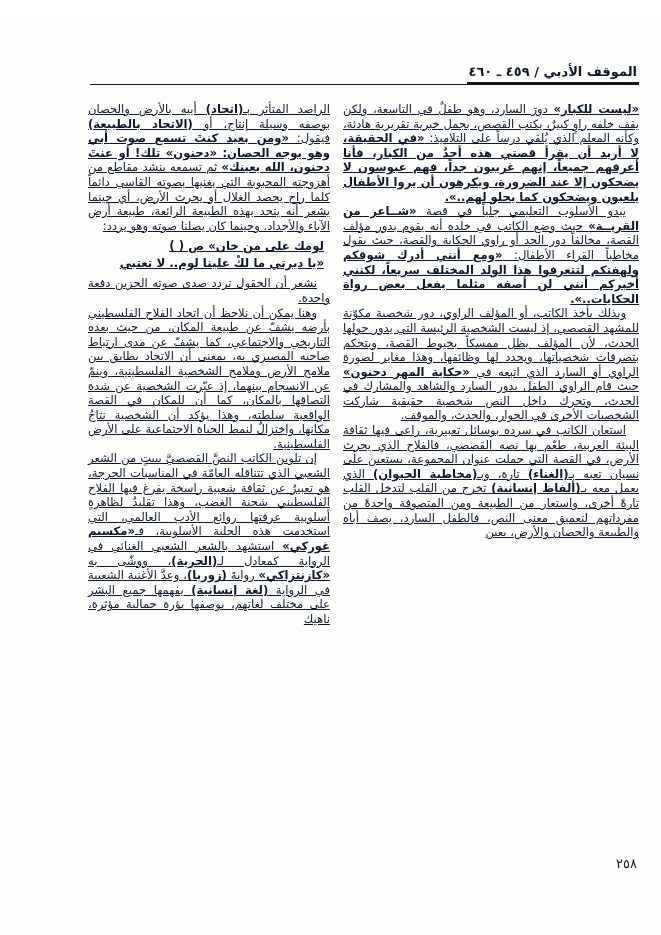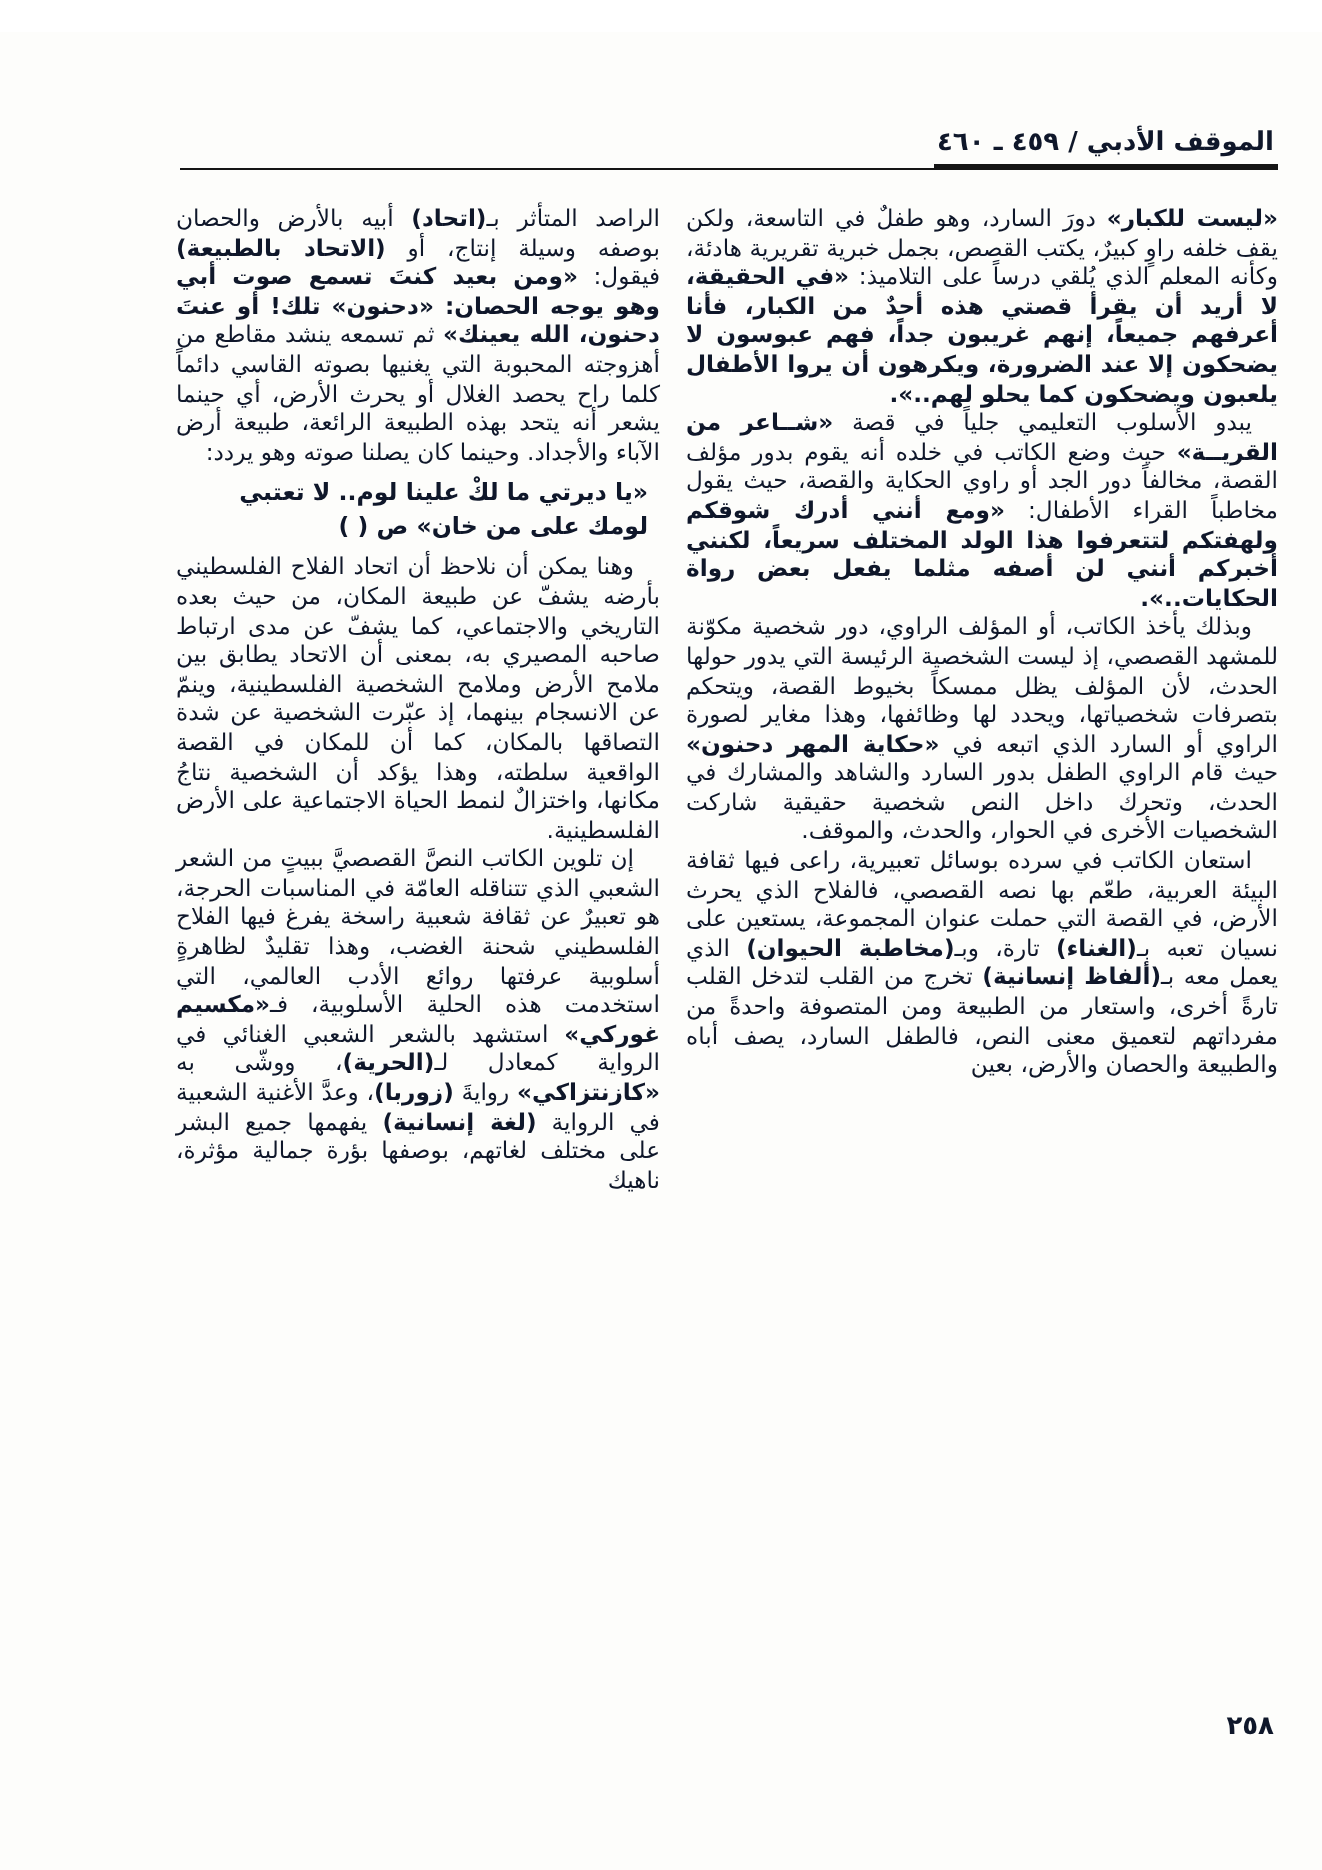--- a/index.html
+++ b/index.html
@@ -8,30 +8,30 @@
     background:#fdfdfb;color:#0f172a;direction:rtl;overflow:hidden;
     font-family:"DejaVu Sans","Liberation Sans",sans-serif;
   }
   .header{position:absolute;top:48px;right:22px;left:90px;display:flex;align-items:flex-end;}
   .header-title{
     font-weight:bold;font-size:13px;white-space:nowrap;
     border-bottom:3px solid #151515;padding:0 2px 3px;
   }
   .header-rule{flex:1;height:0;border-bottom:1.5px solid #151515;}
   .columns{position:absolute;top:86px;right:22px;left:88px;display:flex;gap:13px;}
-  .col{display:block;}
+  .col{display:block;text-decoration:underline;}
   .col-right{width:296px;}
   .col-left{width:242px;}
   .para{margin:0;font-size:11.6px;line-height:14.6px;text-align:justify;}
   .para.indent{text-indent:13px;}
   .b{font-weight:bold;}
   .heading{font-weight:bold;font-size:13px;margin:10px 0 5px;}
   .verse{font-weight:bold;font-size:11.8px;line-height:16.5px;margin:5px 6px 5px 0;}
   .verse-line{white-space:nowrap;}
-  .page-number{position:absolute;bottom:80px;right:24px;font-weight:bold;font-size:13px;letter-spacing:1px;}
+  .page-number{position:absolute;bottom:80px;right:24px;font-weight:normal;font-size:13px;letter-spacing:1px;}
 </style>
 </head>
 <body>
 
 <div class="page">
 
   <div class="header">
     <span class="header-title">الموقف الأدبي / ٤٥٩ ـ ٤٦٠</span>
     <span class="header-rule"></span>
   </div>
@@ -39,23 +39,24 @@
   <div class="columns">
     <div class="col col-right">
         <p class="para"><span class="b">«ليست للكبار»</span><span> دورَ السارد، وهو طفلٌ في التاسعة، ولكن يقف خلفه راوٍ كبيرٌ، يكتب القصص، بجمل خبرية تقريرية هادئة، وكأنه المعلم الذي يُلقي درساً على التلاميذ: </span><span class="b">«في الحقيقة، لا أريد أن يقرأ قصتي هذه أحدٌ من الكبار، فأنا أعرفهم جميعاً، إنهم غريبون جداً، فهم عبوسون لا يضحكون إلا عند الضرورة، ويكرهون أن يروا الأطفال يلعبون ويضحكون كما يحلو لهم..».</span></p>
         <p class="para indent"><span>يبدو الأسلوب التعليمي جلياً في قصة </span><span class="b">«شــاعر من القريــة»</span><span> حيث وضع الكاتب في خلده أنه يقوم بدور مؤلف القصة، مخالفاً دور الجد أو راوي الحكاية والقصة، حيث يقول مخاطباً القراء الأطفال: </span><span class="b">«ومع أنني أدرك شوقكم ولهفتكم لتتعرفوا هذا الولد المختلف سريعاً، لكنني أخبركم أنني لن أصفه مثلما يفعل بعض رواة الحكايات..».</span></p>
         <p class="para indent"><span>وبذلك يأخذ الكاتب، أو المؤلف الراوي، دور شخصية مكوّنة للمشهد القصصي، إذ ليست الشخصية الرئيسة التي يدور حولها الحدث، لأن المؤلف يظل ممسكاً بخيوط القصة، ويتحكم بتصرفات شخصياتها، ويحدد لها وظائفها، وهذا مغاير لصورة الراوي أو السارد الذي اتبعه في </span><span class="b">«حكاية المهر دحنون»</span><span> حيث قام الراوي الطفل بدور السارد والشاهد والمشارك في الحدث، وتحرك داخل النص شخصية حقيقية شاركت الشخصيات الأخرى في الحوار، والحدث، والموقف.</span></p>
         <p class="para indent"><span>استعان الكاتب في سرده بوسائل تعبيرية، راعى فيها ثقافة البيئة العربية، طعّم بها نصه القصصي، فالفلاح الذي يحرث الأرض، في القصة التي حملت عنوان المجموعة، يستعين على نسيان تعبه بـ</span><span class="b">(الغناء)</span><span> تارة، وبـ</span><span class="b">(مخاطبة الحيوان)</span><span> الذي يعمل معه بـ</span><span class="b">(ألفاظ إنسانية)</span><span> تخرج من القلب لتدخل القلب تارةً أخرى، واستعار من الطبيعة ومن المتصوفة واحدةً من مفرداتهم لتعميق معنى النص، فالطفل السارد، يصف أباه والطبيعة والحصان والأرض، بعين</span></p>
       </div>
     <div class="col col-left">
         <p class="para"><span>الراصد المتأثر بـ</span><span class="b">(اتحاد)</span><span> أبيه بالأرض والحصان بوصفه وسيلة إنتاج، أو </span><span class="b">(الاتحاد بالطبيعة)</span><span> فيقول: </span><span class="b">«ومن بعيد كنتَ تسمع صوت أبي وهو يوجه الحصان: «دحنون» تلك! أو عنتَ دحنون، الله يعينك»</span><span> ثم تسمعه ينشد مقاطع من أهزوجته المحبوبة التي يغنيها بصوته القاسي دائماً كلما راح يحصد الغلال أو يحرث الأرض، أي حينما يشعر أنه يتحد بهذه الطبيعة الرائعة، طبيعة أرض الآباء والأجداد. وحينما كان يصلنا صوته وهو يردد:</span></p>
         <div class="verse">
+          <div class="verse-line">لومك على من خان» ص ( )</div>
           <div class="verse-line">«يا ديرتي ما لكْ علينا لوم.. لا تعتبي</div>
-          <div class="verse-line">لومك على من خان» ص ( )</div>
         </div>
+        <p class="para indent"><span>نشعر أن الحقول تردد صدى صوته الحزين دفعة واحدة.</span></p>
         <p class="para indent"><span>وهنا يمكن أن نلاحظ أن اتحاد الفلاح الفلسطيني بأرضه يشفّ عن طبيعة المكان، من حيث بعده التاريخي والاجتماعي، كما يشفّ عن مدى ارتباط صاحبه المصيري به، بمعنى أن الاتحاد يطابق بين ملامح الأرض وملامح الشخصية الفلسطينية، وينمّ عن الانسجام بينهما، إذ عبّرت الشخصية عن شدة التصاقها بالمكان، كما أن للمكان في القصة الواقعية سلطته، وهذا يؤكد أن الشخصية نتاجُ مكانها، واختزالٌ لنمط الحياة الاجتماعية على الأرض الفلسطينية.</span></p>
         <p class="para indent"><span>إن تلوين الكاتب النصَّ القصصيَّ ببيتٍ من الشعر الشعبي الذي تتناقله العامّة في المناسبات الحرجة، هو تعبيرٌ عن ثقافة شعبية راسخة يفرغ فيها الفلاح الفلسطيني شحنة الغضب، وهذا تقليدٌ لظاهرةٍ أسلوبية عرفتها روائع الأدب العالمي، التي استخدمت هذه الحلية الأسلوبية، فـ</span><span class="b">«مكسيم غوركي»</span><span> استشهد بالشعر الشعبي الغنائي في الرواية كمعادل لـ</span><span class="b">(الحرية)</span><span>، ووشّى به </span><span class="b">«كازنتزاكي»</span><span> روايةَ </span><span class="b">(زوربا)</span><span>، وعدَّ الأغنية الشعبية في الرواية </span><span class="b">(لغة إنسانية)</span><span> يفهمها جميع البشر على مختلف لغاتهم، بوصفها بؤرة جمالية مؤثرة، ناهيك</span></p>
       </div>
   </div>
 
   <div class="page-number">٢٥٨</div>
 
 </div>
 
 </body></html>

